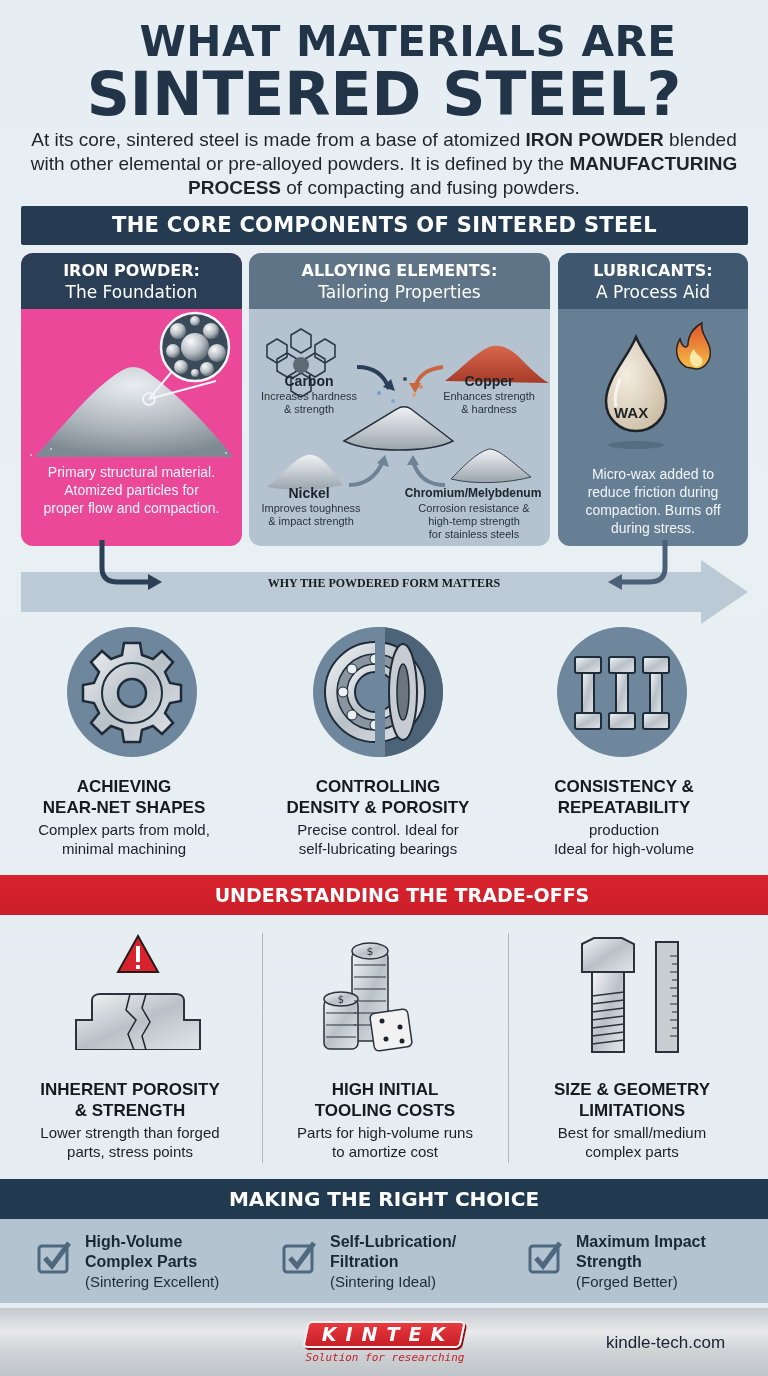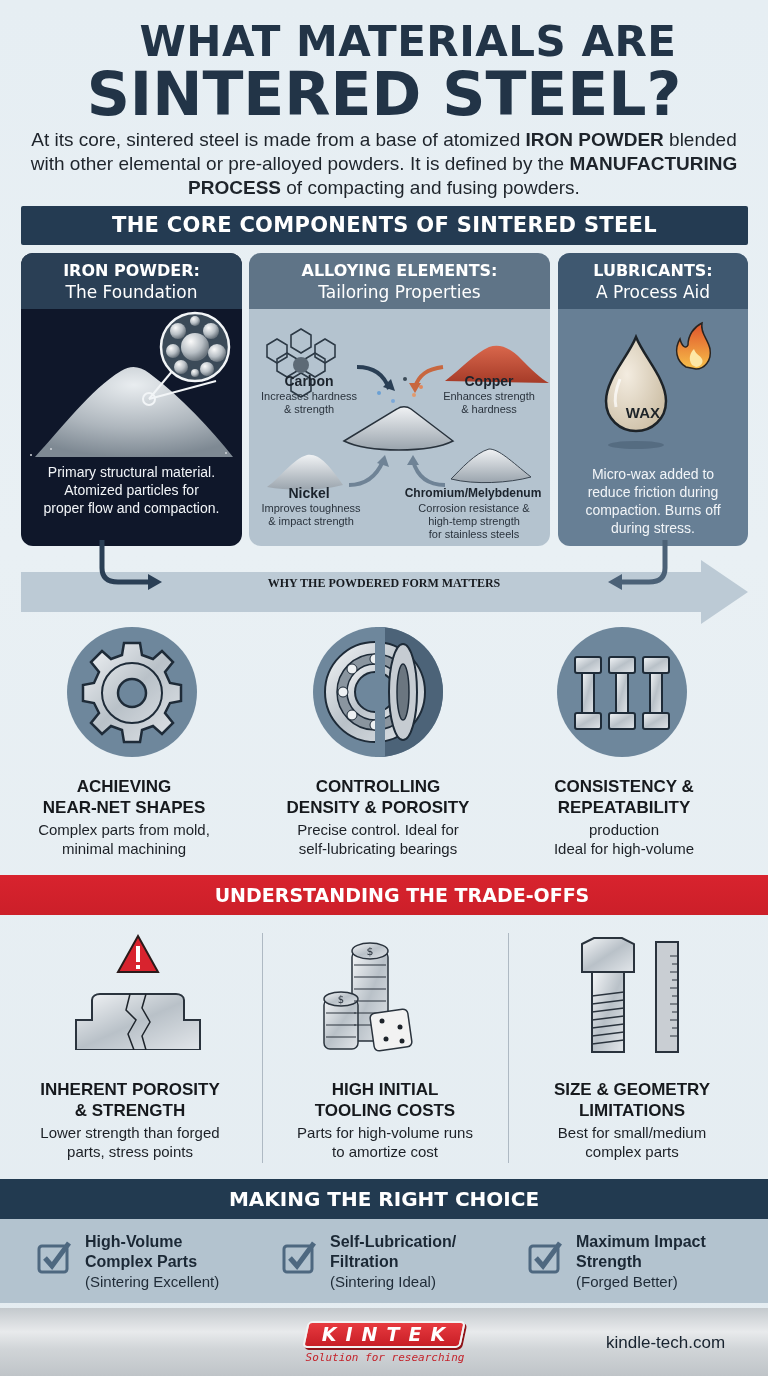--- a/index.html
+++ b/index.html
@@ -37,21 +37,21 @@
     font-size: 21px; text-align: center; line-height: 39px; letter-spacing: 0.3px;
   }
 
   
   .panel { position: absolute; top: 253px; height: 293px; border-radius: 12px; overflow: hidden; }
   .panel .phead {
     height: 56px; text-align: center; color: #fff; padding-top: 7px;
   }
   .panel .phead .h1 { font-family: "DejaVu Sans", sans-serif; font-weight: bold; font-size: 16px; line-height: 21px; }
   .panel .phead .h2 { font-family: "DejaVu Sans", sans-serif; font-size: 17px; line-height: 22px; }
-  .p-iron { left: 21px; width: 221px; background: #0f172a; }
+  .p-iron { left: 21px; width: 221px; background: #ec4899; }
   .p-iron .phead { background: #2a3f55; }
   .p-alloy { left: 249px; width: 301px; background: #b4c3cf; }
   .p-alloy .phead { background: #5f7487; }
   .p-lub { left: 558px; width: 190px; background: #677f95; }
   .p-lub .phead { background: #3f5870; }
 
   .ptext { position: absolute; text-align: center; color: #f2f5f8; font-size: 14px; line-height: 18px; }
 
   .el-name { position: absolute; text-align: center; font-weight: bold; font-size: 14px; color: #1b232c; line-height: 16px; }
   .el-desc { position: absolute; text-align: center; font-size: 11px; color: #2a333d; line-height: 13px; }
@@ -254,21 +254,21 @@
           <stop offset="0" stop-color="#f7c04a"></stop>
           <stop offset="1" stop-color="#e0512a"></stop>
         </linearGradient>
     </defs>
     <ellipse cx="78" cy="136" rx="28" ry="4" fill="#4f6479" opacity="0.7"></ellipse>
     <path d="M78 28 C70 48, 48 70, 48 92 C48 110, 62 122, 78 122 C94 122, 108 110, 108 92 C108 70, 86 48, 78 28 Z" fill="url(#dropg)" stroke="#1d2328" stroke-width="2.5"></path>
     <path d="M62 70 C58 80, 56 90, 58 98" stroke="#fff" stroke-width="3" fill="none" opacity="0.7"></path>
     <path d="M128 58 C118 52, 116 40, 122 30 C124 38, 128 40, 130 36 C130 26, 136 18, 144 14 C142 24, 150 30, 152 40 C154 52, 146 60, 138 60 Z" fill="url(#flameg)" stroke="#2a2420" stroke-width="1.5"></path>
     <path d="M134 56 C130 50, 132 44, 136 40 C138 46, 142 46, 144 50 C146 54, 142 58, 138 58 Z" fill="#fde7a6"></path>
   </svg>
-  <div class="abs" style="left:56px;top:151px;width:46px;text-align:right;font-weight:bold;font-size:15px;color:#1d2328;">WAX</div>
+  <div class="abs" style="left:56px;top:151px;width:46px;text-align:left;font-weight:bold;font-size:15px;color:#1d2328;">WAX</div>
   <div class="ptext" style="left:0;top:212px;width:190px;">
     <div>Micro-wax added to</div>
     <div>reduce friction during</div>
     <div>compaction. Burns off</div>
     <div>during stress.</div>
   </div>
 </div>
 
 <svg class="why-arrow" viewBox="0 0 727 64">
   <polygon points="0,12 680,12 680,0 727,32 680,64 680,52 0,52" fill="#bccad5"></polygon>

